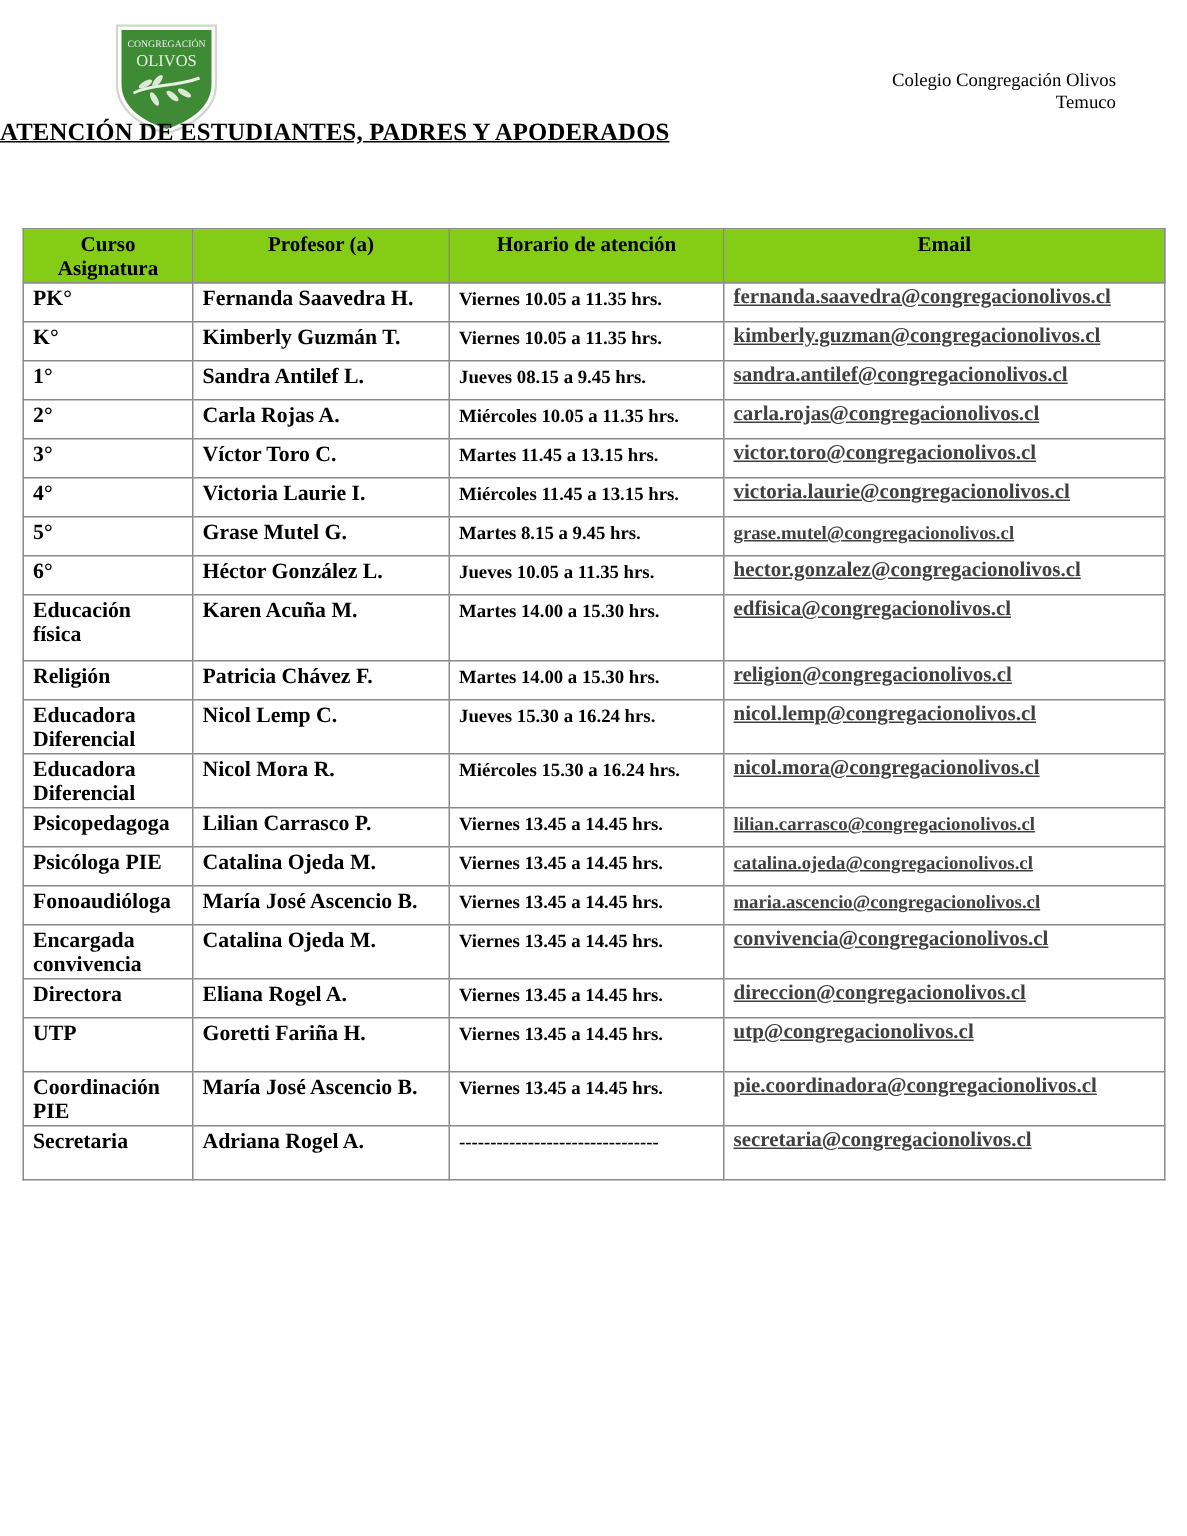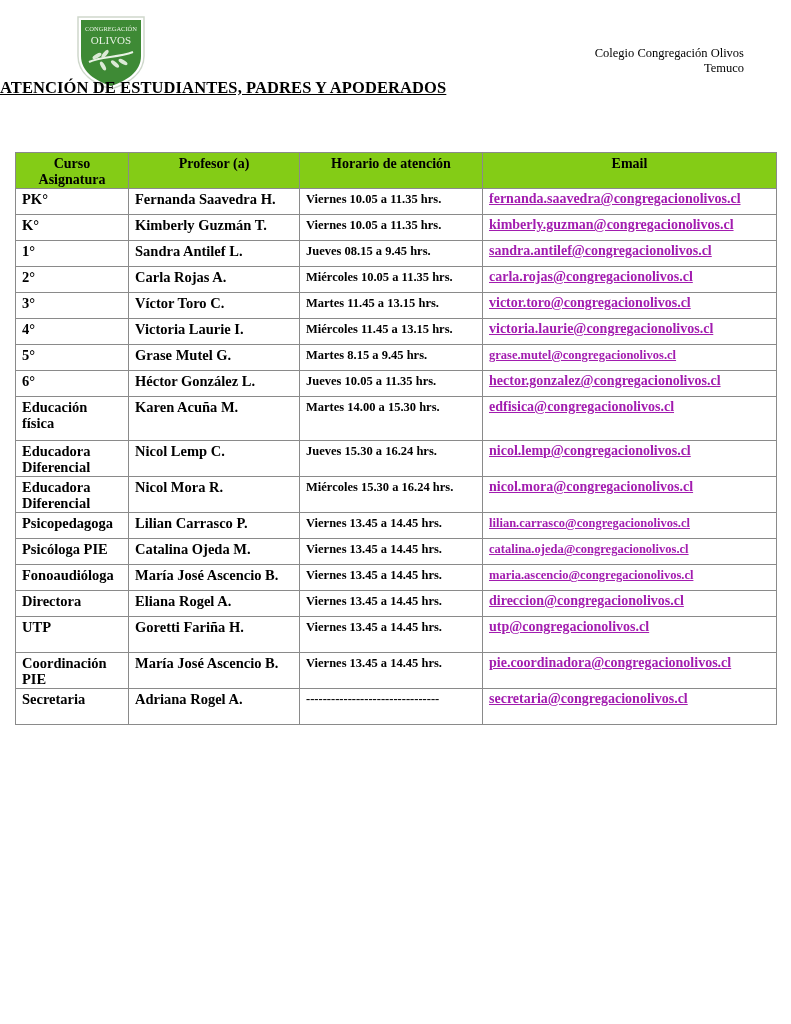--- a/index.html
+++ b/index.html
@@ -14,21 +14,21 @@
                 border-collapse: collapse; font-size: 14px; }
   table.sched th, table.sched td { border: 1px solid #8a8a8a; vertical-align: top;
                 padding: 2px 6px 0 6px; text-align: left; }
   table.sched th { background: #84cc16; font-weight: bold; text-align: center; font-size: 14px;
                    line-height: 16px; padding-top: 3px; }
   th.c1 { width: 100px; } th.c2 { width: 158px; } th.c3 { width: 170px; }
   td.curso { font-weight: bold; font-size: 14.5px; line-height: 16px; }
   td.prof { font-weight: bold; font-size: 14.5px; line-height: 16px; padding-left: 7px; }
   td.hor { font-weight: bold; font-size: 12.5px; line-height: 16px; padding-left: 6px; }
   td.mail { font-weight: bold; font-size: 14px; line-height: 16px; padding-left: 7px; }
-  td.mail a { color: #a21caf; text-decoration: underline; }
+  td.mail a { color: #404040; text-decoration: underline; }
   td.mail a.small { font-size: 12.5px; }
   tr.h1 td { height: 23px; } tr.h2 td { height: 33px; } tr.h3 td { height: 41px; }
   tr.hh th { height: 32px; }
 </style>
 </head>
 <body>
 
 <div class="logo">
   <svg width="72" height="76" viewBox="0 0 72 76">
     <path d="M3 3 H69 V42 C69 60 52 70 36 75 C20 70 3 60 3 42 Z" fill="#ffffff" stroke="#cfd8cc" stroke-width="1.5"></path>
@@ -108,20 +108,26 @@
         <td class="prof">Héctor González L.</td>
         <td class="hor">Jueves 10.05 a 11.35 hrs.</td>
         <td class="mail"><a href="mailto:hector.gonzalez@congregacionolivos.cl">hector.gonzalez@congregacionolivos.cl</a></td>
       </tr>
       <tr class="h3">
         <td class="curso">Educación física</td>
         <td class="prof">Karen Acuña M.</td>
         <td class="hor">Martes 14.00 a 15.30 hrs.</td>
         <td class="mail"><a href="mailto:edfisica@congregacionolivos.cl">edfisica@congregacionolivos.cl</a></td>
       </tr>
+      <tr class="h1">
+        <td class="curso">Religión</td>
+        <td class="prof">Patricia Chávez F.</td>
+        <td class="hor">Martes 14.00 a 15.30 hrs.</td>
+        <td class="mail"><a href="mailto:religion@congregacionolivos.cl">religion@congregacionolivos.cl</a></td>
+      </tr>
       <tr class="h2">
         <td class="curso">Educadora Diferencial</td>
         <td class="prof">Nicol Lemp C.</td>
         <td class="hor">Jueves 15.30 a 16.24 hrs.</td>
         <td class="mail"><a href="mailto:nicol.lemp@congregacionolivos.cl">nicol.lemp@congregacionolivos.cl</a></td>
       </tr>
       <tr class="h2">
         <td class="curso">Educadora Diferencial</td>
         <td class="prof">Nicol Mora R.</td>
         <td class="hor">Miércoles 15.30 a 16.24 hrs.</td>
@@ -138,20 +144,26 @@
         <td class="prof">Catalina Ojeda M.</td>
         <td class="hor">Viernes 13.45 a 14.45 hrs.</td>
         <td class="mail"><a class="small" href="mailto:catalina.ojeda@congregacionolivos.cl">catalina.ojeda@congregacionolivos.cl</a></td>
       </tr>
       <tr class="h1">
         <td class="curso">Fonoaudióloga</td>
         <td class="prof">María José Ascencio B.</td>
         <td class="hor">Viernes 13.45 a 14.45 hrs.</td>
         <td class="mail"><a class="small" href="mailto:maria.ascencio@congregacionolivos.cl">maria.ascencio@congregacionolivos.cl</a></td>
       </tr>
+      <tr class="h2">
+        <td class="curso">Encargada convivencia</td>
+        <td class="prof">Catalina Ojeda M.</td>
+        <td class="hor">Viernes 13.45 a 14.45 hrs.</td>
+        <td class="mail"><a href="mailto:convivencia@congregacionolivos.cl">convivencia@congregacionolivos.cl</a></td>
+      </tr>
       <tr class="h1">
         <td class="curso">Directora</td>
         <td class="prof">Eliana Rogel A.</td>
         <td class="hor">Viernes 13.45 a 14.45 hrs.</td>
         <td class="mail"><a href="mailto:direccion@congregacionolivos.cl">direccion@congregacionolivos.cl</a></td>
       </tr>
       <tr class="h2">
         <td class="curso">UTP</td>
         <td class="prof">Goretti Fariña H.</td>
         <td class="hor">Viernes 13.45 a 14.45 hrs.</td>

